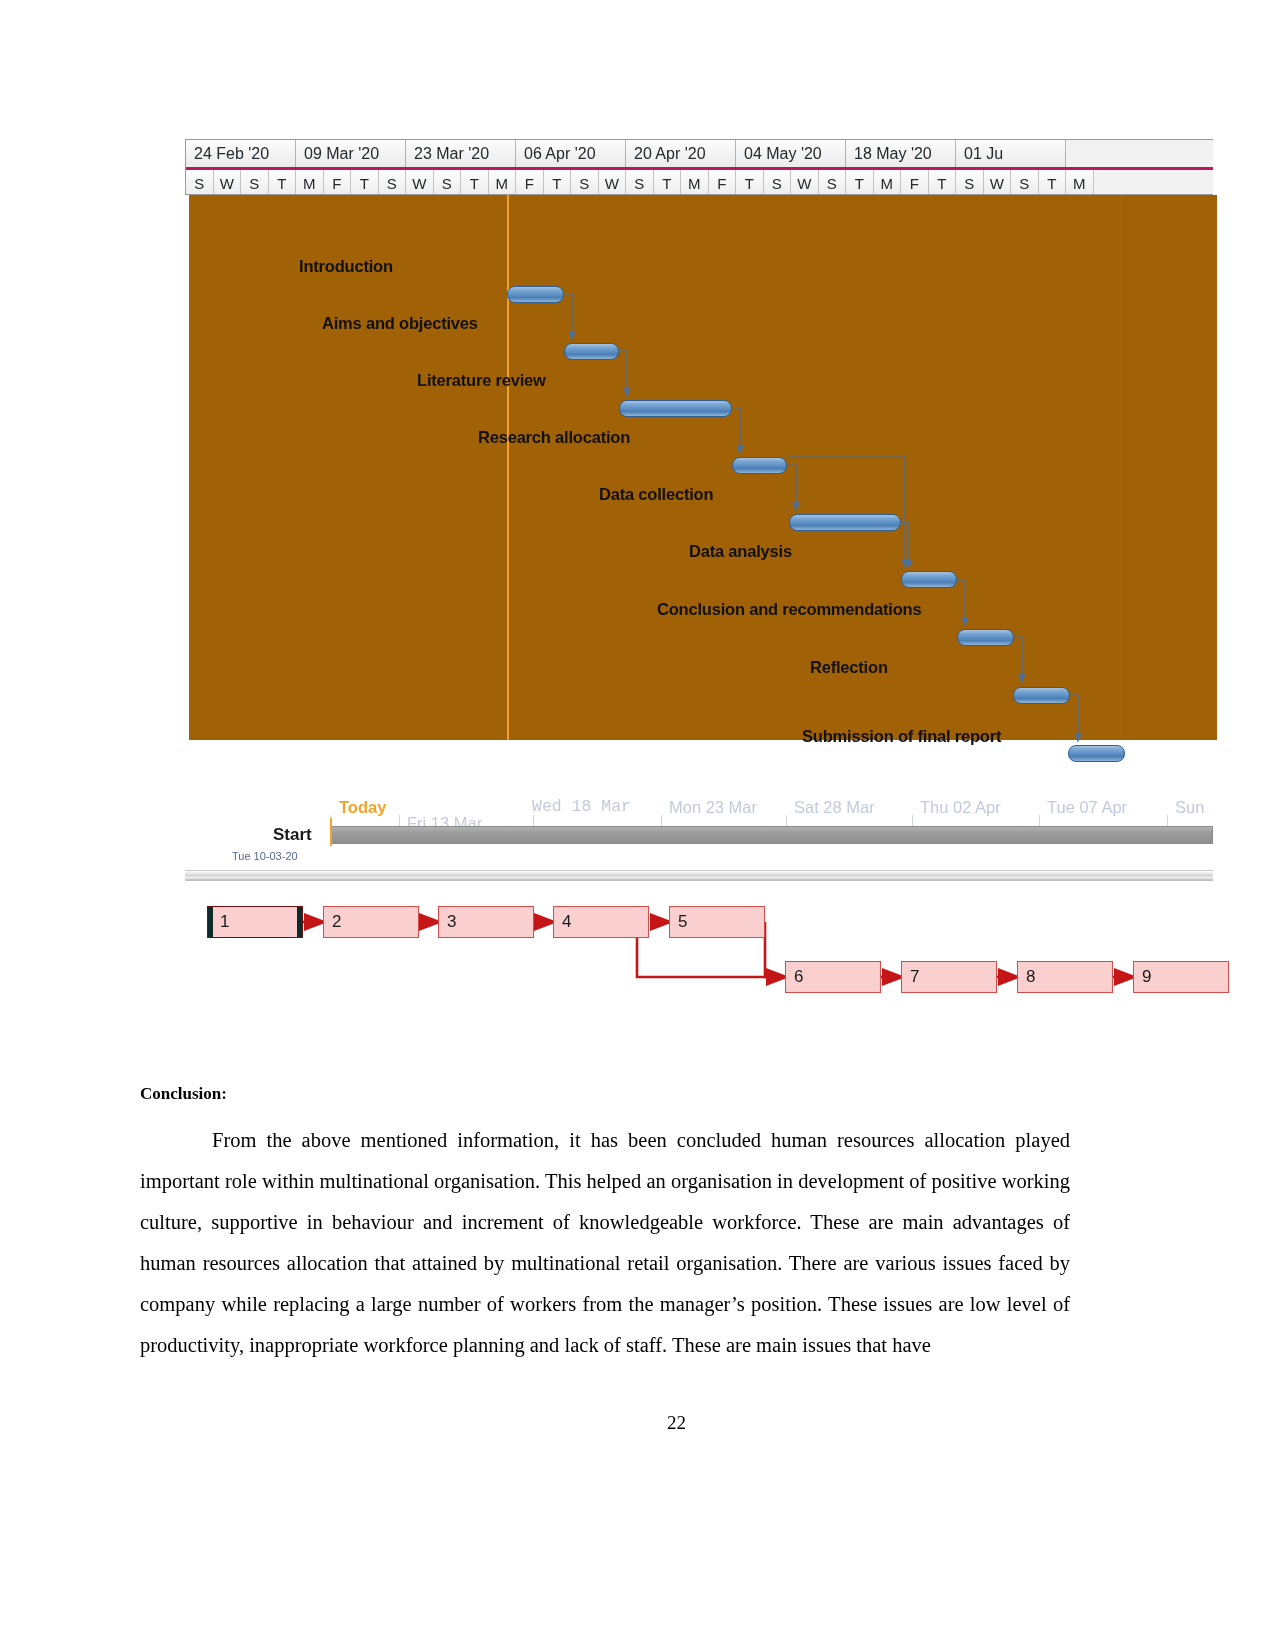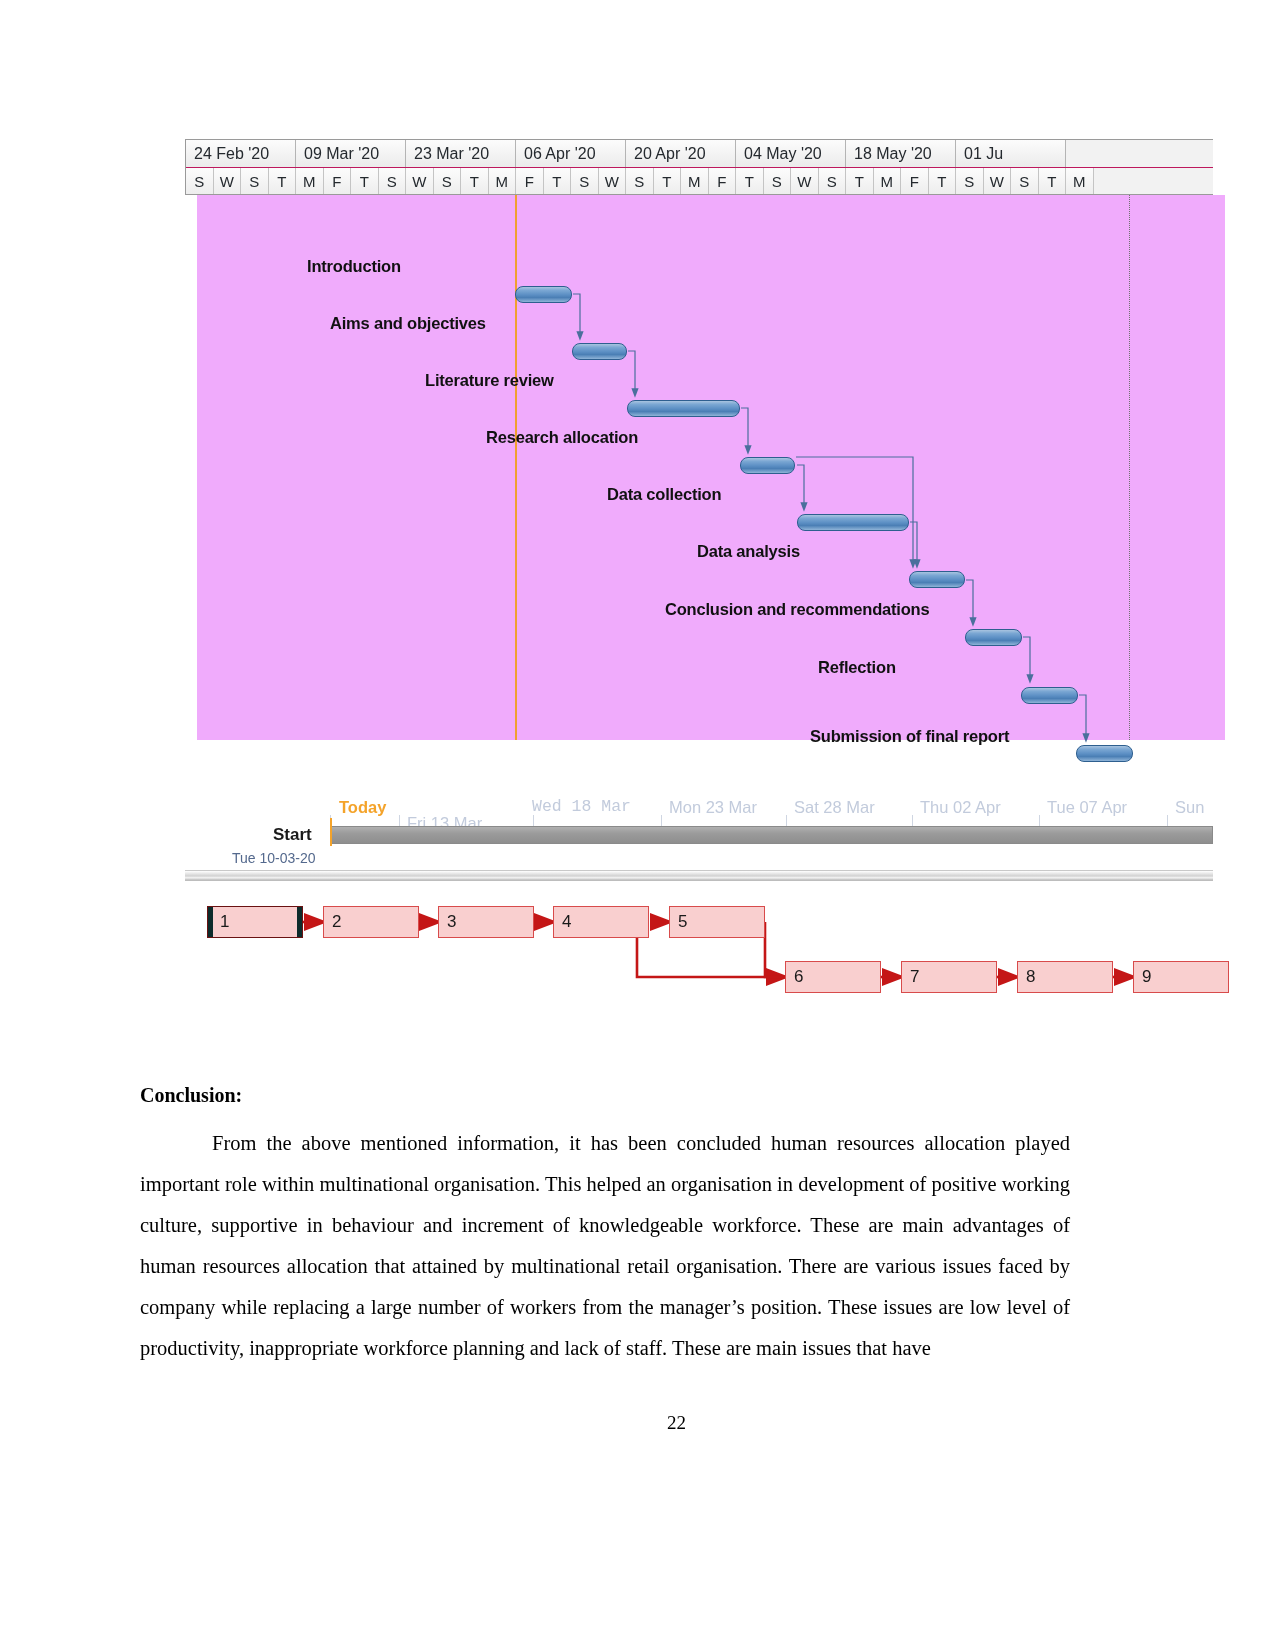--- a/index.html
+++ b/index.html
@@ -30,21 +30,21 @@
     left: 0; top: 0;
     width: 1028px;
     height: 56px;
     border: 1px solid #9a9a9a;
     border-right: none;
     box-sizing: border-box;
     background: #f2f2f2;
     overflow: hidden;
     font-family: "Liberation Sans", sans-serif;
   }
-  .tl-row-top { display: flex; height: 27px; border-bottom: 1px solid #be185d; }
+  .tl-row-top { display: flex; height: 27px; border-bottom: 3px solid #be185d; }
   .tl-row-bot { display: flex; height: 27px; }
   .tl-week {
     width: 110px;
     flex: 0 0 110px;
     border-right: 1px solid #b4b4b4;
     box-sizing: border-box;
     font-size: 16px;
     color: #24292e;
     line-height: 27px;
     padding-left: 8px;
@@ -59,24 +59,24 @@
     font-size: 15px;
     color: #24292e;
     line-height: 27px;
     text-align: center;
     background: linear-gradient(#fcfcfc, #ededed);
   }
 
   
   .gantt-body {
     position: absolute;
-    left: 12px; top: 56px;
+    left: 4px; top: 56px;
     width: 1028px;
     height: 545px;
-    background: #f0abfc;
+    background: #a16207;
   }
   .today-line {
     position: absolute;
     top: 0; bottom: 0;
     width: 2px;
     background: #f0a030;
   }
   .finish-line {
     position: absolute;
     top: 0; bottom: 0;
@@ -159,21 +159,21 @@
     top: 30px;
     font-size: 17px;
     font-weight: bold;
     color: #1a1a1a;
     font-family: "Liberation Sans", sans-serif;
   }
   .tls-start-date {
     position: absolute;
     left: 47px;
     top: 55px;
-    font-size: 14px;
+    font-size: 11px;
     color: #54698d;
     font-family: "Liberation Sans", sans-serif;
   }
 
   
   #pane-divider {
     position: absolute;
     left: 185px;
     top: 870px;
     width: 1028px;
@@ -221,21 +221,21 @@
   
   #doc-text {
     position: absolute;
     left: 140px;
     top: 1084px;
     width: 930px;
   }
   #doc-text h2 {
     margin: 0 0 16px 0;
     font-family: "Liberation Serif", serif;
-    font-size: 20px;
+    font-size: 17px;
     font-weight: bold;
     color: #000;
   }
   #doc-text p {
     margin: 0;
     font-family: "Liberation Serif", serif;
     font-size: 20.5px;
     line-height: 41px;
     color: #000;
     text-align: justify;

